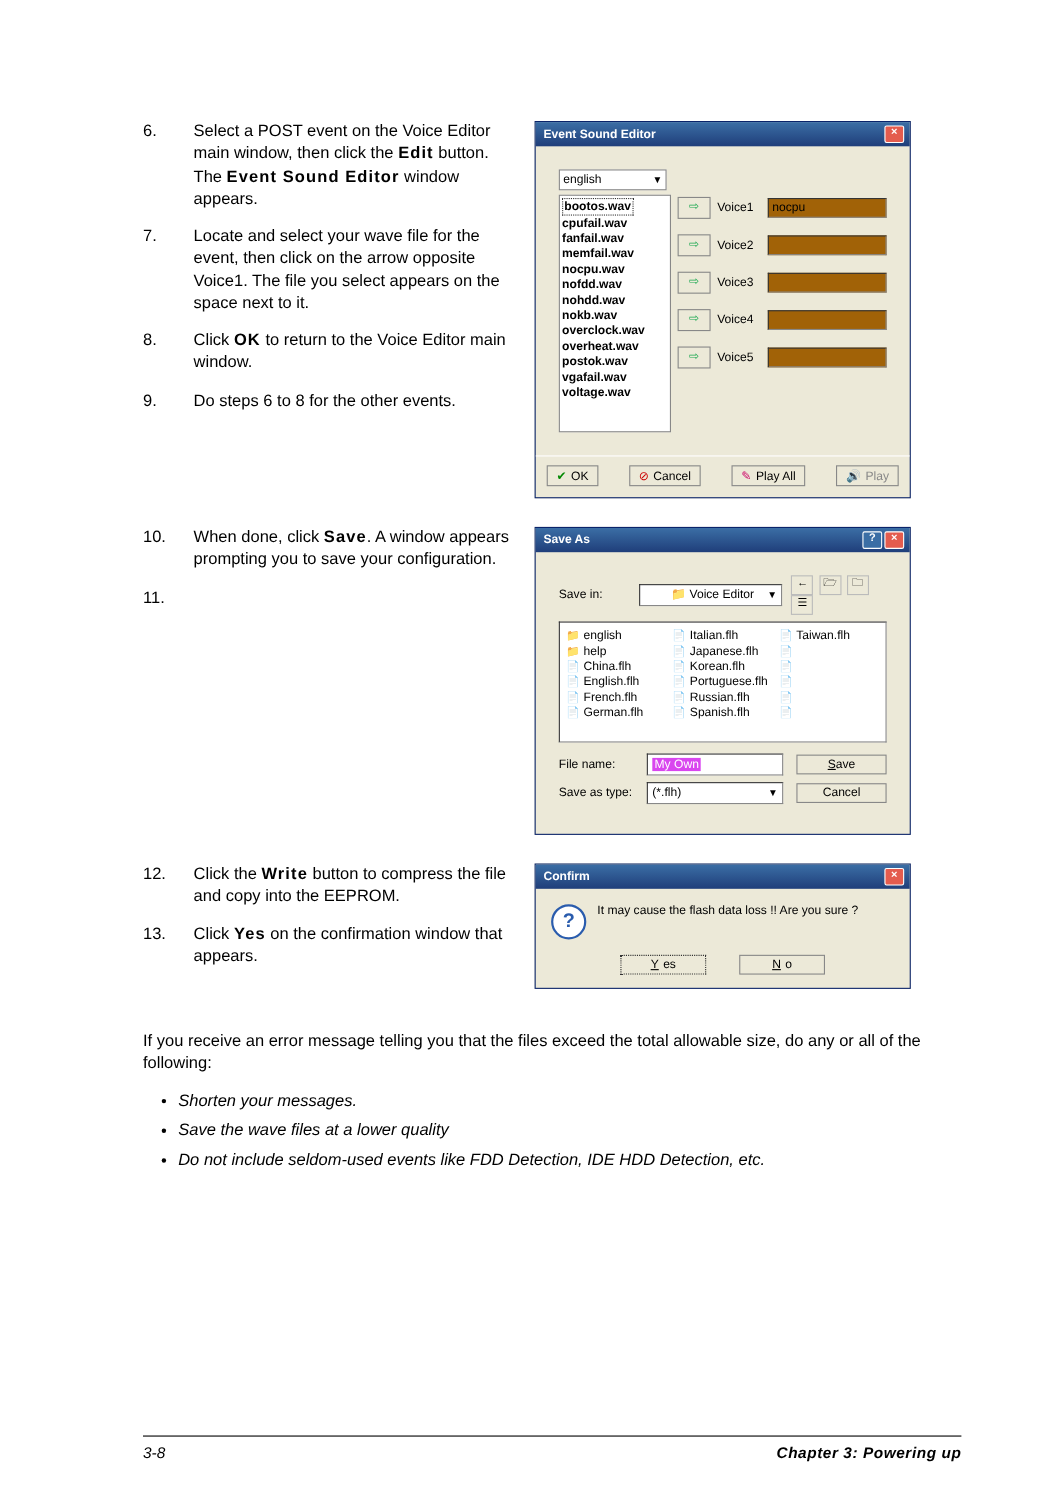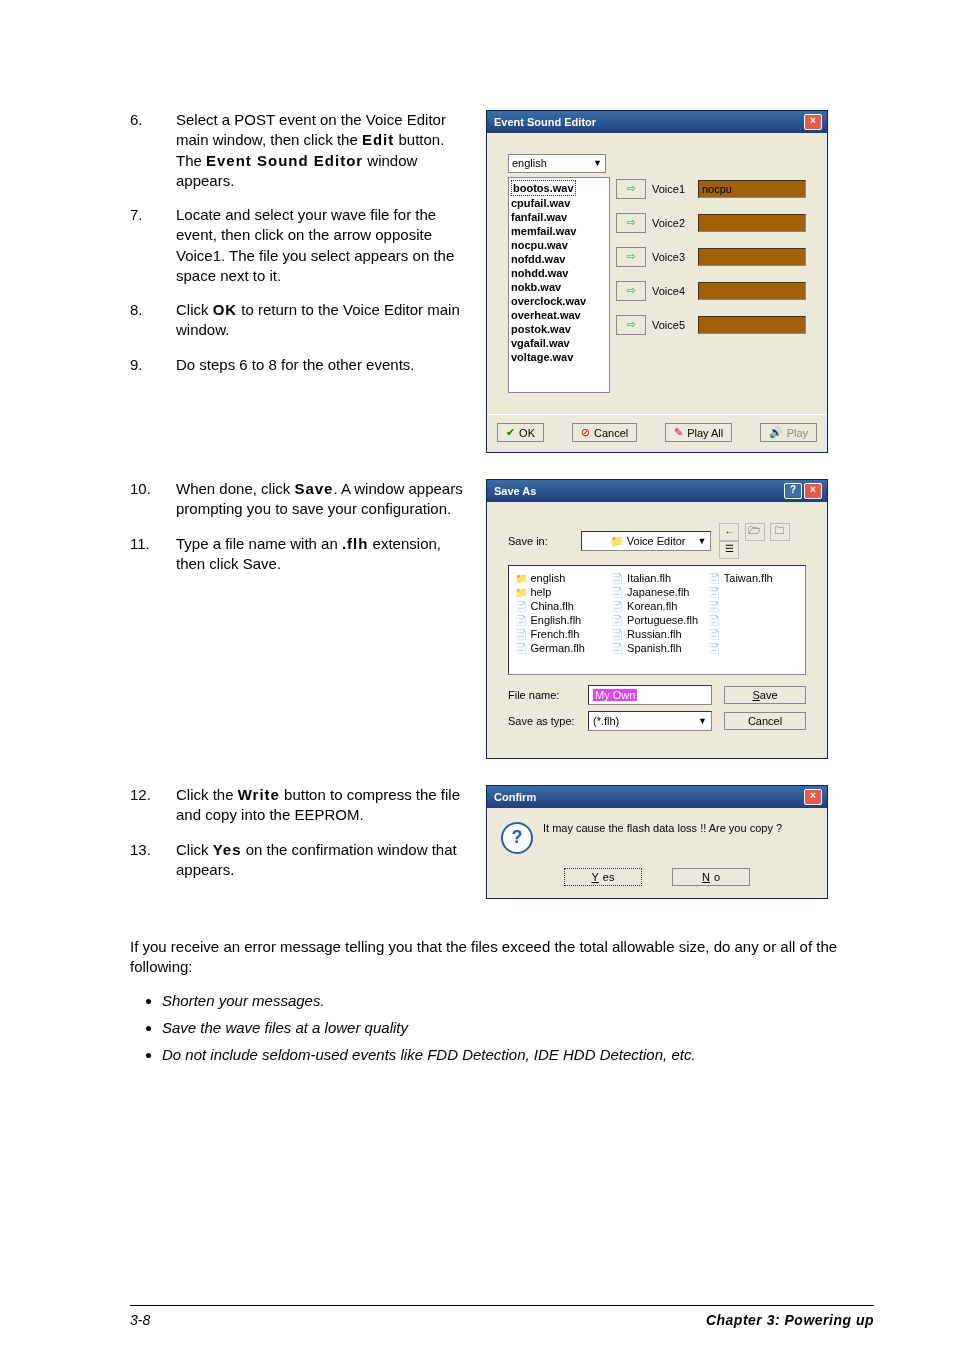--- a/index.html
+++ b/index.html
@@ -364,23 +364,20 @@
     <div class="left-text">
       <ol class="steps">
         <li>
           <span class="num">10.</span>
           <span>
             <span>When done, click </span><span class="bold">Save</span><span>. A window appears prompting you to save your configuration.</span>
           </span>
         </li>
         <li>
           <span class="num">11.</span>
-          <span>
-            <span>Type a file name with an </span><span class="bold">.flh</span><span> extension, then click Save.</span>
-          </span>
         </li>
       </ol>
     </div>
     <div class="right-gfx">
 
       <div class="xp-window" style="width:340px;">
         <div class="xp-titlebar">
           <span class="title">Save As</span>
           <span class="btns">
             <span class="xp-help">?</span>
@@ -460,21 +457,21 @@
 
       <div class="xp-window" style="width:340px;">
         <div class="xp-titlebar">
           <span class="title">Confirm</span>
           <span class="btns">
               <span class="xp-close">×</span>
             </span>
         </div>
         <div class="confirm-body">
           <span class="q-icon">?</span>
-          <span>It may cause the flash data loss !!  Are you copy ?</span>
+          <span>It may cause the flash data loss !!  Are you sure ?</span>
         </div>
         <div class="confirm-btns">
           <span class="xp-btn"><u>Y</u>es</span>
           <span class="xp-btn" style="border:1px solid #888;"><u>N</u>o</span>
         </div>
       </div>
     </div>
   </div>
 
   <p class="para">If you receive an error message telling you that the files exceed the total allowable size, do any or all of the following:</p>

